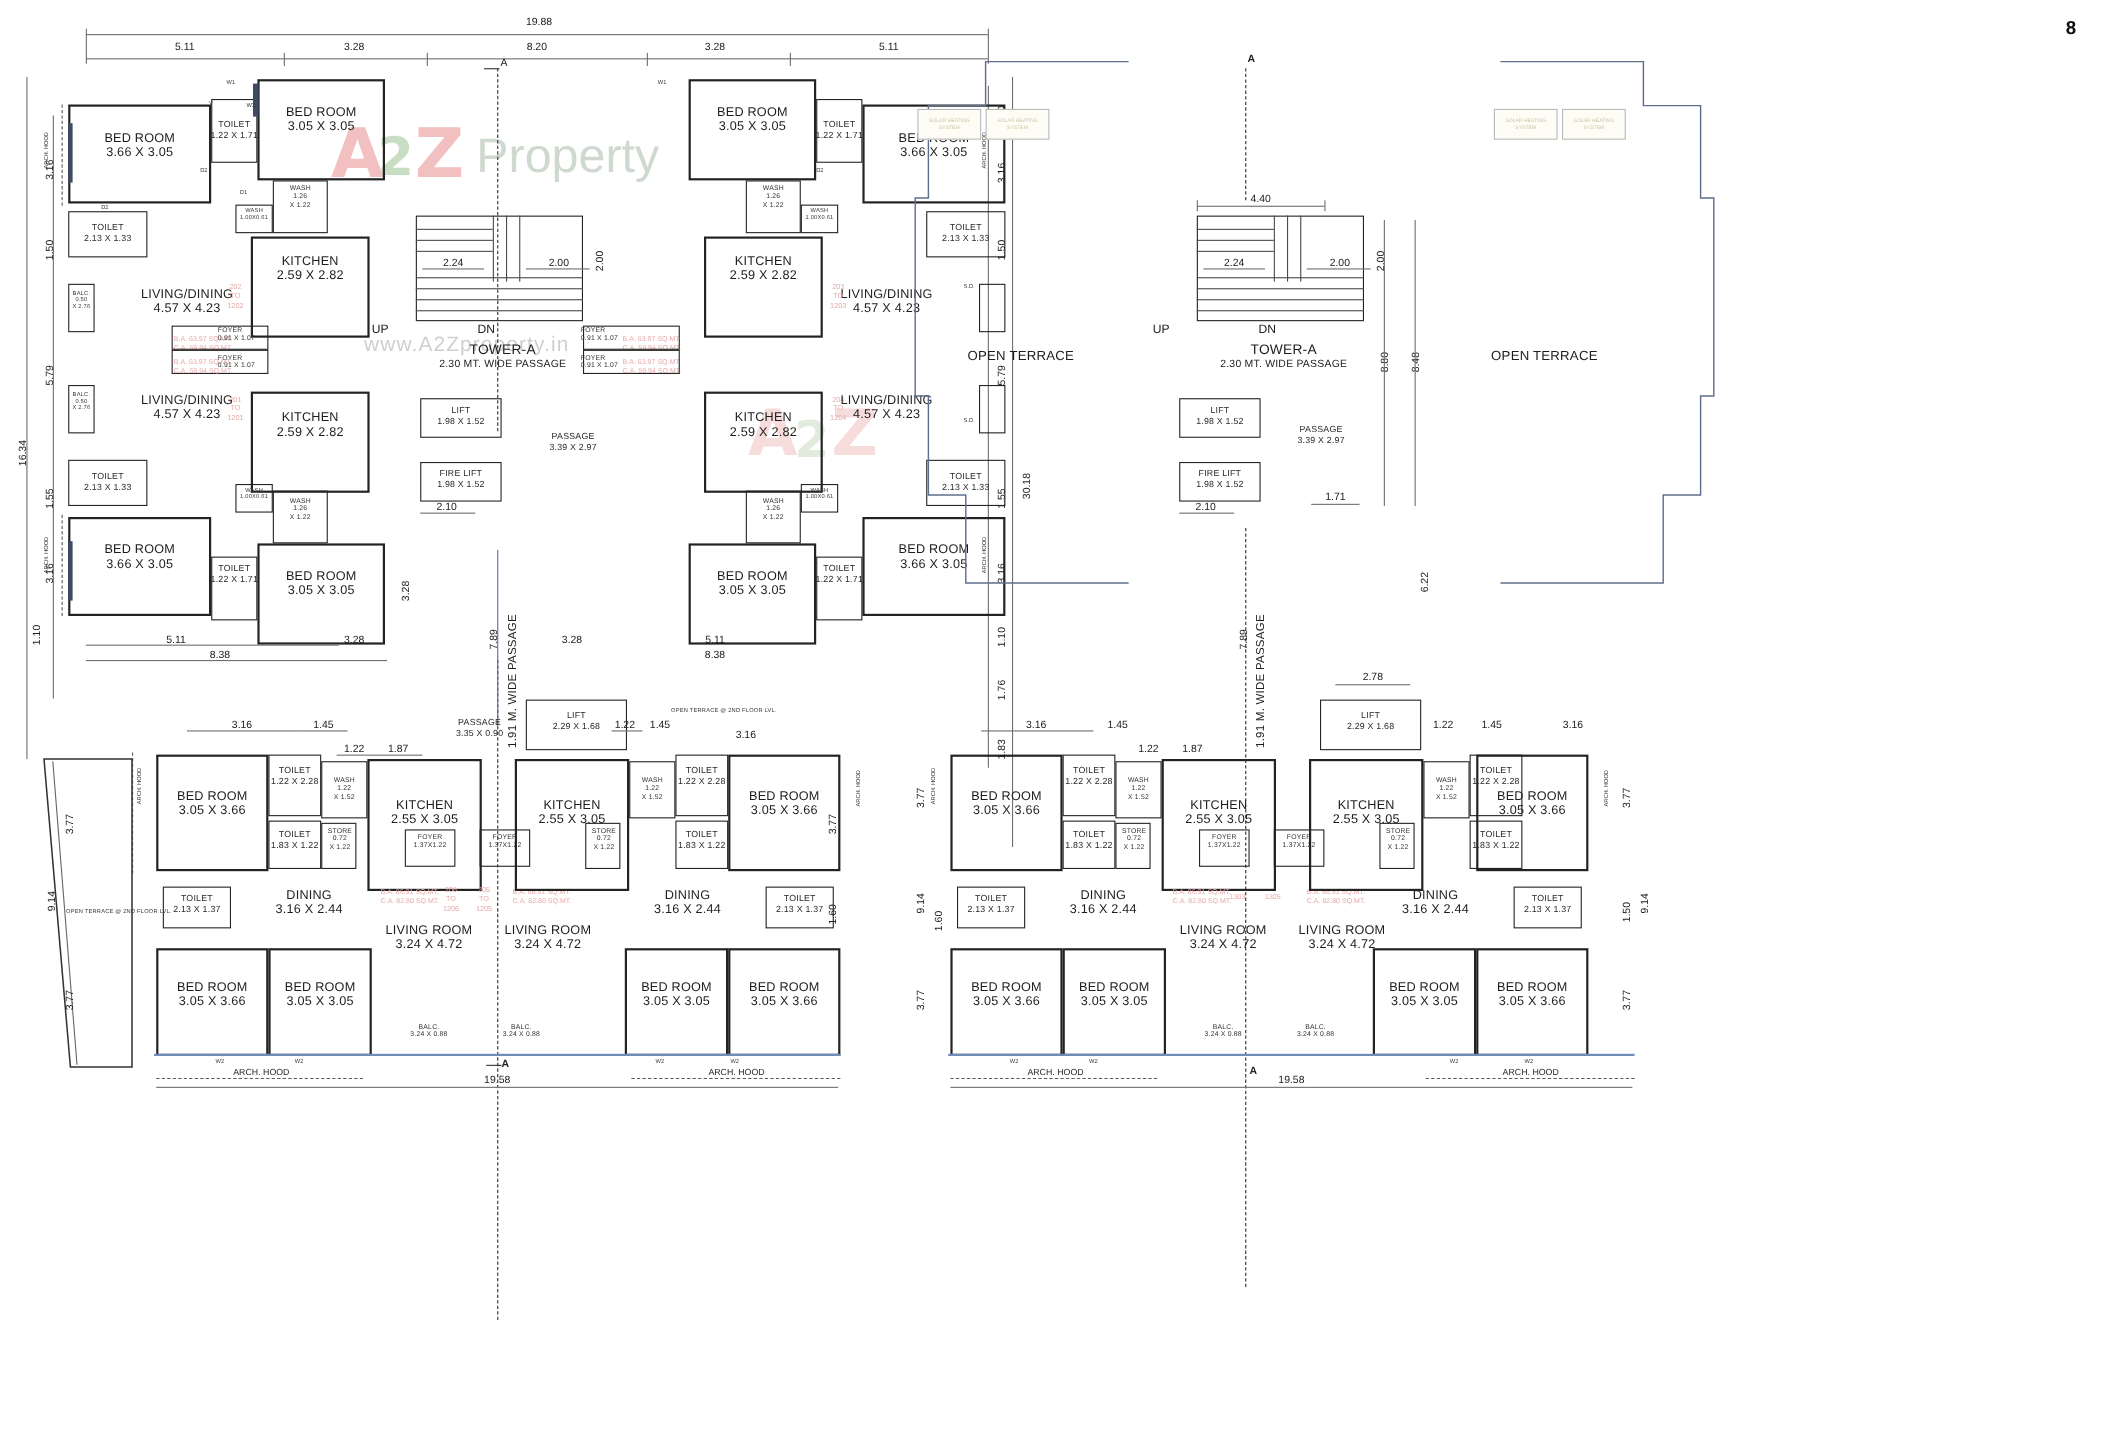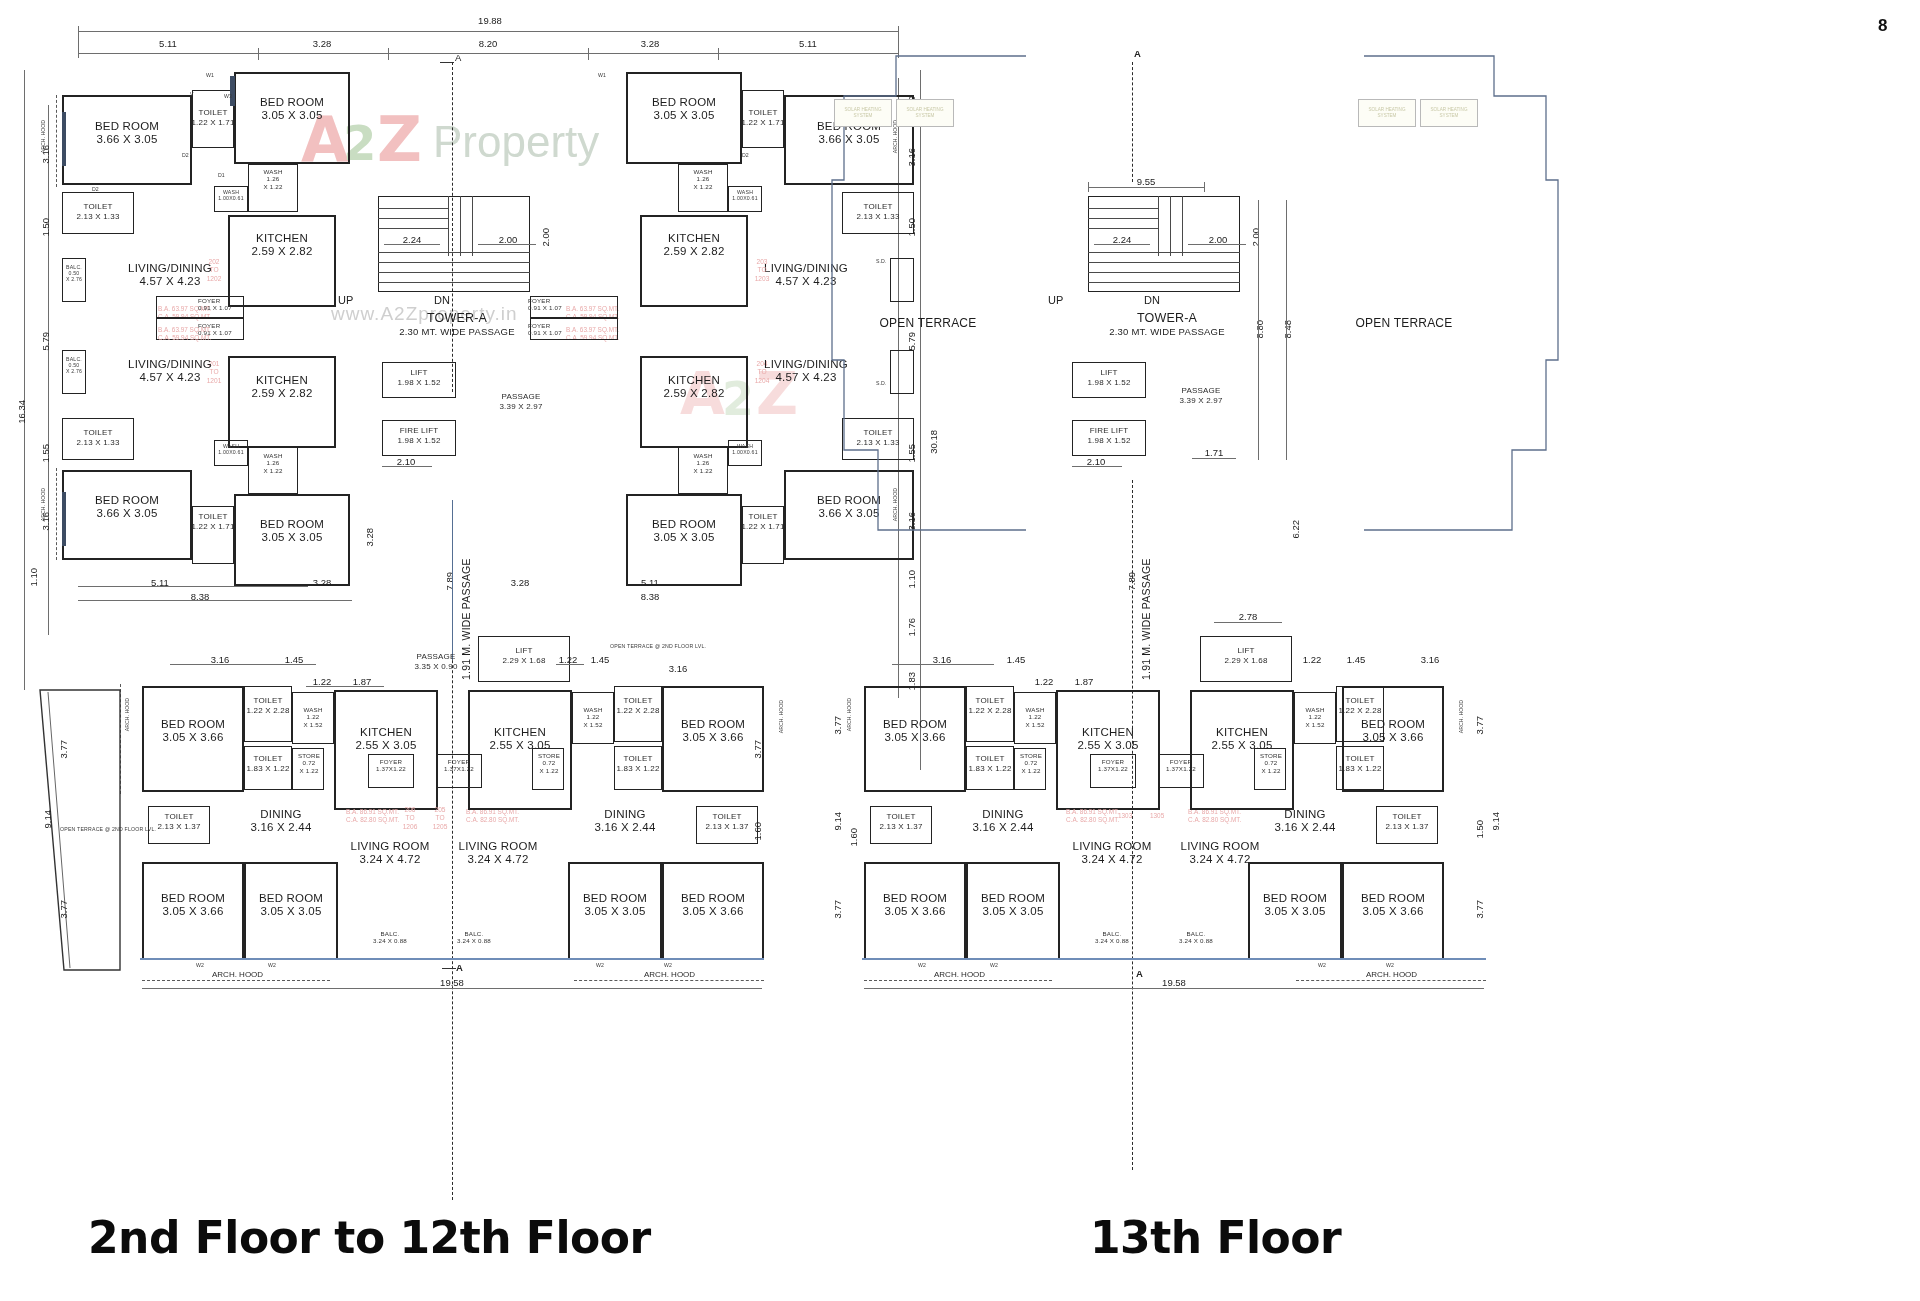--- a/index.html
+++ b/index.html
@@ -657,38 +657,37 @@
   <div class="dash" style="left:142px;top:980px;width:188px;"></div>
   <div class="small" style="position:absolute;left:212px;top:970px;">ARCH. HOOD</div>
   <div class="dash" style="left:574px;top:980px;width:190px;"></div>
   <div class="small" style="position:absolute;left:644px;top:970px;">ARCH. HOOD</div>
 
   <div class="dimline" style="left:142px;top:988px;width:620px;"></div>
   <div class="dim ctr" style="left:452px;top:982px;">19.58</div>
   <div class="dim" style="left:456px;top:962px;font-weight:600;">A</div>
   <div class="thinline" style="left:442px;top:968px;width:14px;height:1px;background:#333;"></div>
 
-  <div class="title" style="left:88px;top:1212px;">2nd Floor to 12th Floor</div>
 
   <svg class="abs" style="left:826px;top:50px;width:250px;height:520px;">
     <polyline points="200,6 70,6 70,46 18,46 18,130 6,130 6,310 18,310 18,400 52,400 52,480 200,480" fill="none" stroke="#5d6f8c" stroke-width="1.3"></polyline>
   </svg>
   <div class="terrboxr" style="left:834px;top:99px;width:58px;height:28px;">SOLAR HEATING SYSTEM</div>
   <div class="terrboxr" style="left:896px;top:99px;width:58px;height:28px;">SOLAR HEATING SYSTEM</div>
   <div class="rlabel" style="left:858px;top:317px;width:140px;font-size:12px;">OPEN TERRACE</div>
 
   <svg class="abs" style="left:1318px;top:50px;width:250px;height:520px;">
     <polyline points="46,6 176,6 176,46 228,46 228,130 240,130 240,310 228,310 228,400 194,400 194,480 46,480" fill="none" stroke="#5d6f8c" stroke-width="1.3"></polyline>
   </svg>
   <div class="terrboxr" style="left:1358px;top:99px;width:58px;height:28px;">SOLAR HEATING SYSTEM</div>
   <div class="terrboxr" style="left:1420px;top:99px;width:58px;height:28px;">SOLAR HEATING SYSTEM</div>
   <div class="rlabel" style="left:1334px;top:317px;width:140px;font-size:12px;">OPEN TERRACE</div>
 
   <div class="dimline" style="left:1088px;top:187px;width:116px;"></div>
-  <div class="dim ctr" style="left:1146px;top:181px;">9.55</div>
+  <div class="dim ctr" style="left:1146px;top:181px;">4.40</div>
   <div class="dimlinev" style="left:1088px;top:182px;height:10px;"></div>
   <div class="dimlinev" style="left:1204px;top:182px;height:10px;"></div>
 
   <div class="room t1" style="left:1088px;top:196px;width:152px;height:96px;"></div>
   <div class="stairtread" style="left:1088px;top:208px;width:70px;"></div>
   <div class="stairtread" style="left:1088px;top:218px;width:70px;"></div>
   <div class="stairtread" style="left:1088px;top:228px;width:70px;"></div>
   <div class="stairtread" style="left:1088px;top:252px;width:152px;"></div>
   <div class="stairtread" style="left:1088px;top:262px;width:152px;"></div>
   <div class="stairtread" style="left:1088px;top:272px;width:152px;"></div>
@@ -922,15 +921,14 @@
   <div class="small" style="position:absolute;left:934px;top:970px;">ARCH. HOOD</div>
   <div class="dash" style="left:1296px;top:980px;width:190px;"></div>
   <div class="small" style="position:absolute;left:1366px;top:970px;">ARCH. HOOD</div>
 
   <div class="dimline" style="left:864px;top:988px;width:620px;"></div>
   <div class="dim ctr" style="left:1174px;top:982px;">19.58</div>
   <div class="dim" style="left:1136px;top:968px;font-weight:600;">A</div>
   <div class="dim" style="left:1134px;top:48px;font-weight:600;">A</div>
   <div class="cl" style="left:1132px;top:62px;height:120px;"></div>
 
-  <div class="title" style="left:1090px;top:1212px;">13th Floor</div>
 
 </div>
 
 </body></html>

